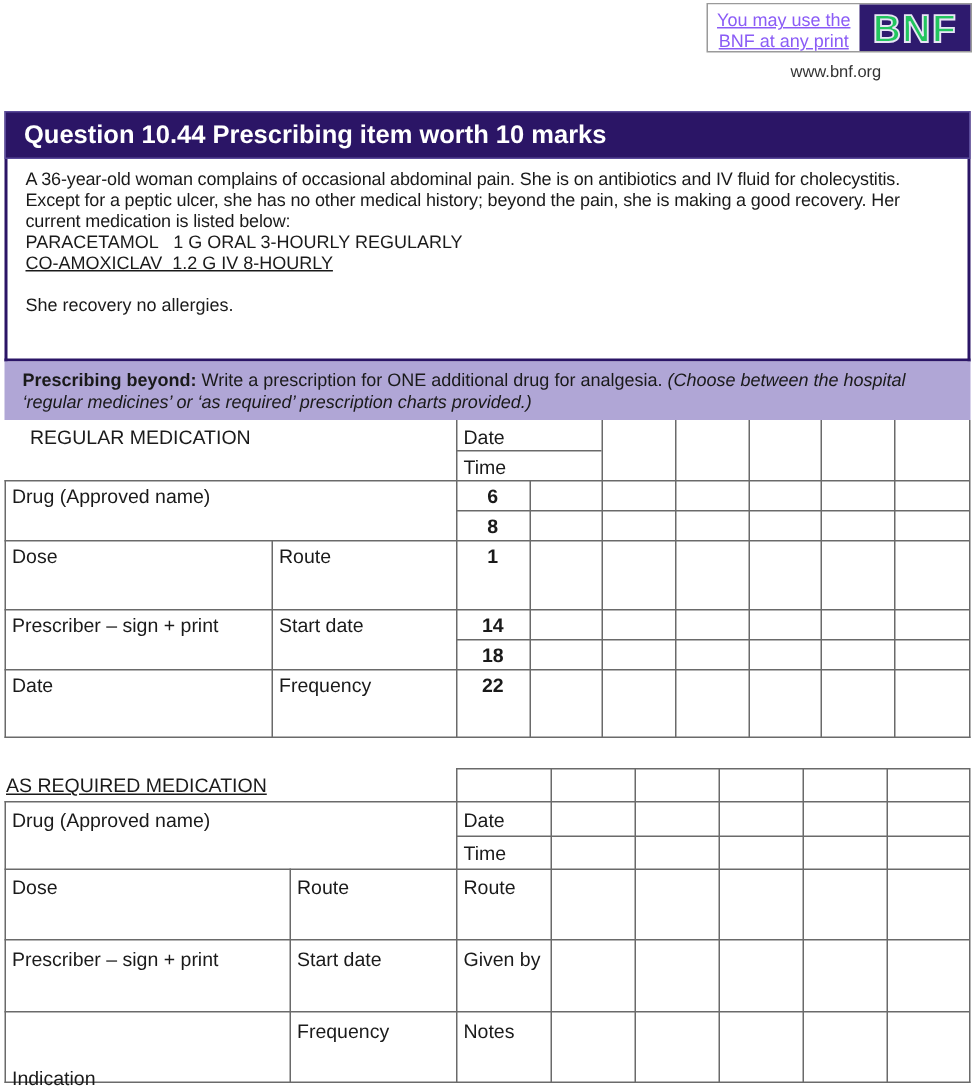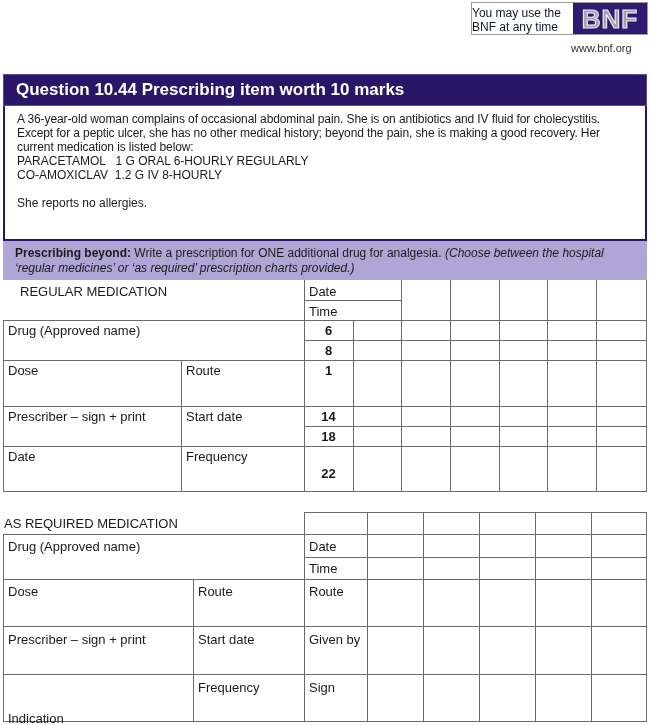--- a/index.html
+++ b/index.html
@@ -1,24 +1,24 @@
 <!DOCTYPE html>
 <html><head>
 <meta charset="utf-8">
 <style>
   * { box-sizing: border-box; margin: 0; padding: 0; }
   html, body { width: 650px; height: 725px; background: #ffffff; overflow: hidden; }
   body { position: relative; font-family: "Liberation Sans", sans-serif; color: #1a1a1a; }
 
   
   .bnf-badge { position: absolute; left: 471px; top: 2px; width: 177px; height: 33px; border: 1px solid #9a9a9a; display: flex; }
-  .bnf-text { width: 101px; background: #fff; font-size: 12px; line-height: 14px; padding-top: 3px; color: #0f172a; }
+  .bnf-text { width: 101px; background: #fff; font-size: 12px; line-height: 14px; text-align: center; padding-top: 3px; color: #8b5cf6; text-decoration: underline; }
   .bnf-logo { flex: 1; background: #2e1a6e; display: flex; align-items: center; justify-content: center; }
-  .bnf-logo span { font-family: "Liberation Sans", sans-serif; font-size: 26px; font-weight: bold; color: #a3a3a3; -webkit-text-stroke: 1.2px #e8e4f6; letter-spacing: 1px; line-height: 1; }
-  .bnf-url { position: absolute; left: 527px; top: 42px; font-size: 11px; color: #333; margin-left: 44px; }
+  .bnf-logo span { font-family: "Liberation Sans", sans-serif; font-size: 26px; font-weight: bold; color: #22c55e; -webkit-text-stroke: 1.2px #e8e4f6; letter-spacing: 1px; line-height: 1; }
+  .bnf-url { position: absolute; left: 527px; top: 42px; font-size: 11px; color: #333; }
 
   
   .q-header { position: absolute; left: 3px; top: 74px; width: 644px; height: 32px; background: #2b1566; border: 1px solid #5a4a9a; color: #fff; font-size: 17px; font-weight: bold; padding: 5px 0 0 12px; }
 
   
   .case-box { position: absolute; left: 3px; top: 106px; width: 644px; height: 135px; border: 2px solid #2b1566; border-top: none; padding: 6px 10px 0 12px; }
   .case-title { font-size: 14px; font-weight: bold; margin-bottom: 3px; }
   .case-text { font-size: 12px; line-height: 14px; letter-spacing: -0.1px; }
   .case-line { font-size: 12px; line-height: 14px; }
   .gap { height: 14px; }
@@ -37,36 +37,36 @@
   .time-num { position: absolute; font-size: 13px; font-weight: bold; width: 49px; text-align: center; }
   .section-title { position: absolute; font-size: 13px; }
   .input-cell { position: absolute; }
 </style>
 </head>
 <body>
 
 <div class="bnf-badge">
   <div class="bnf-text">
     <div>You may use the</div>
-    <div>BNF at any time</div>
+    <div>BNF at any print</div>
   </div>
   <div class="bnf-logo">
     <span>BNF</span>
   </div>
 </div>
 <div class="bnf-url">www.bnf.org</div>
 
 <div class="q-header">Question 10.44 Prescribing item worth 10 marks</div>
 
 <div class="case-box">
   <div class="case-text">A 36-year-old woman complains of occasional abdominal pain. She is on antibiotics and IV fluid for cholecystitis. Except for a peptic ulcer, she has no other medical history; beyond the pain, she is making a good recovery. Her current medication is listed below:</div>
-  <div class="case-line" style="white-space:pre;">PARACETAMOL   1 G ORAL 6-HOURLY REGULARLY</div>
-  <div class="case-line" style="white-space:pre;">CO-AMOXICLAV  1.2 G IV 8-HOURLY</div>
+  <div class="case-line" style="white-space:pre;">PARACETAMOL   1 G ORAL 3-HOURLY REGULARLY</div>
+  <div class="case-line" style="white-space:pre;text-decoration:underline;">CO-AMOXICLAV  1.2 G IV 8-HOURLY</div>
   <div class="gap"></div>
-  <div class="case-line">She reports no allergies.</div>
+  <div class="case-line">She recovery no allergies.</div>
 </div>
 
 <div class="request">
   <b>Prescribing beyond:</b><span> Write a prescription for ONE additional drug for analgesia. </span><i>(Choose between the hospital ‘regular medicines’ or ‘as required’ prescription charts provided.)</i>
 </div>
 
 <div>
   <div class="section-title" style="left:20px; top:284px;">REGULAR MEDICATION</div>
 
   <div class="hl" style="left:304px; top:300px; width:97px;"></div>
@@ -97,35 +97,35 @@
   <div class="cell-text" style="left:8px; top:409px;">Prescriber – sign + print</div>
   <div class="cell-text" style="left:186px; top:409px;">Start date</div>
   <div class="cell-text" style="left:8px; top:449px;">Date</div>
   <div class="cell-text" style="left:186px; top:449px;">Frequency</div>
 
   <div class="time-num" style="left:304px; top:323px;">6</div>
   <div class="time-num" style="left:304px; top:343px;">8</div>
   <div class="time-num" style="left:304px; top:363px;">1</div>
   <div class="time-num" style="left:304px; top:409px;">14</div>
   <div class="time-num" style="left:304px; top:429px;text-align:center;">18</div>
-  <div class="time-num" style="left:304px; top:466px;">22</div>
+  <div class="time-num" style="left:304px; top:449px;">22</div>
 
   <div class="input-cell" style="left:4px; top:336px; width:299px; height:23px;"></div>
   <div class="input-cell" style="left:4px; top:378px; width:176px; height:27px;"></div>
   <div class="input-cell" style="left:182px; top:378px; width:121px; height:27px;"></div>
   <div class="input-cell" style="left:4px; top:424px; width:176px; height:21px;"></div>
   <div class="input-cell" style="left:182px; top:424px; width:121px; height:21px;"></div>
   <div class="input-cell" style="left:4px; top:464px; width:176px; height:27px;"></div>
   <div class="input-cell" style="left:182px; top:464px; width:121px; height:27px;"></div>
   <div class="input-cell" style="left:402px; top:281px; width:244px; height:39px;"></div>
   <div class="input-cell" style="left:354px; top:321px; width:292px; height:170px;"></div>
 </div>
 
 <div>
-  <div class="section-title" style="left:4px; top:516px;">AS REQUIRED MEDICATION</div>
+  <div class="section-title" style="left:4px; top:516px;text-decoration:underline;">AS REQUIRED MEDICATION</div>
 
   <div class="hl" style="left:304px; top:512px; width:342px;"></div>
   <div class="hl" style="left:3px; top:534px; width:643px;"></div>
   <div class="hl" style="left:304px; top:557px; width:342px;"></div>
   <div class="hl" style="left:3px; top:579px; width:643px;"></div>
   <div class="hl" style="left:3px; top:626px; width:643px;"></div>
   <div class="hl" style="left:3px; top:674px; width:643px;"></div>
   <div class="hl" style="left:3px; top:721px; width:644px;"></div>
 
   <div class="vl" style="left:3px; top:534px; height:188px;"></div>
@@ -143,21 +143,21 @@
   <div class="cell-text" style="left:198px; top:584px;">Route</div>
   <div class="cell-text" style="left:8px; top:632px;">Prescriber – sign + print</div>
   <div class="cell-text" style="left:198px; top:632px;">Start date</div>
   <div class="cell-text" style="left:8px; top:711px;">Indication</div>
   <div class="cell-text" style="left:198px; top:680px;">Frequency</div>
 
   <div class="cell-text" style="left:309px; top:539px;">Date</div>
   <div class="cell-text" style="left:309px; top:561px;">Time</div>
   <div class="cell-text" style="left:309px; top:584px;">Route</div>
   <div class="cell-text" style="left:309px; top:632px;">Given by</div>
-  <div class="cell-text" style="left:309px; top:680px;">Sign</div>
+  <div class="cell-text" style="left:309px; top:680px;">Notes</div>
 
   <div class="input-cell" style="left:4px; top:555px; width:299px; height:23px;"></div>
   <div class="input-cell" style="left:4px; top:600px; width:188px; height:25px;"></div>
   <div class="input-cell" style="left:194px; top:600px; width:109px; height:25px;"></div>
   <div class="input-cell" style="left:4px; top:648px; width:188px; height:25px;"></div>
   <div class="input-cell" style="left:194px; top:648px; width:109px; height:25px;"></div>
   <div class="input-cell" style="left:4px; top:696px; width:188px; height:24px;"></div>
   <div class="input-cell" style="left:194px; top:696px; width:109px; height:24px;"></div>
   <div class="input-cell" style="left:368px; top:513px; width:278px; height:208px;"></div>
 </div>

